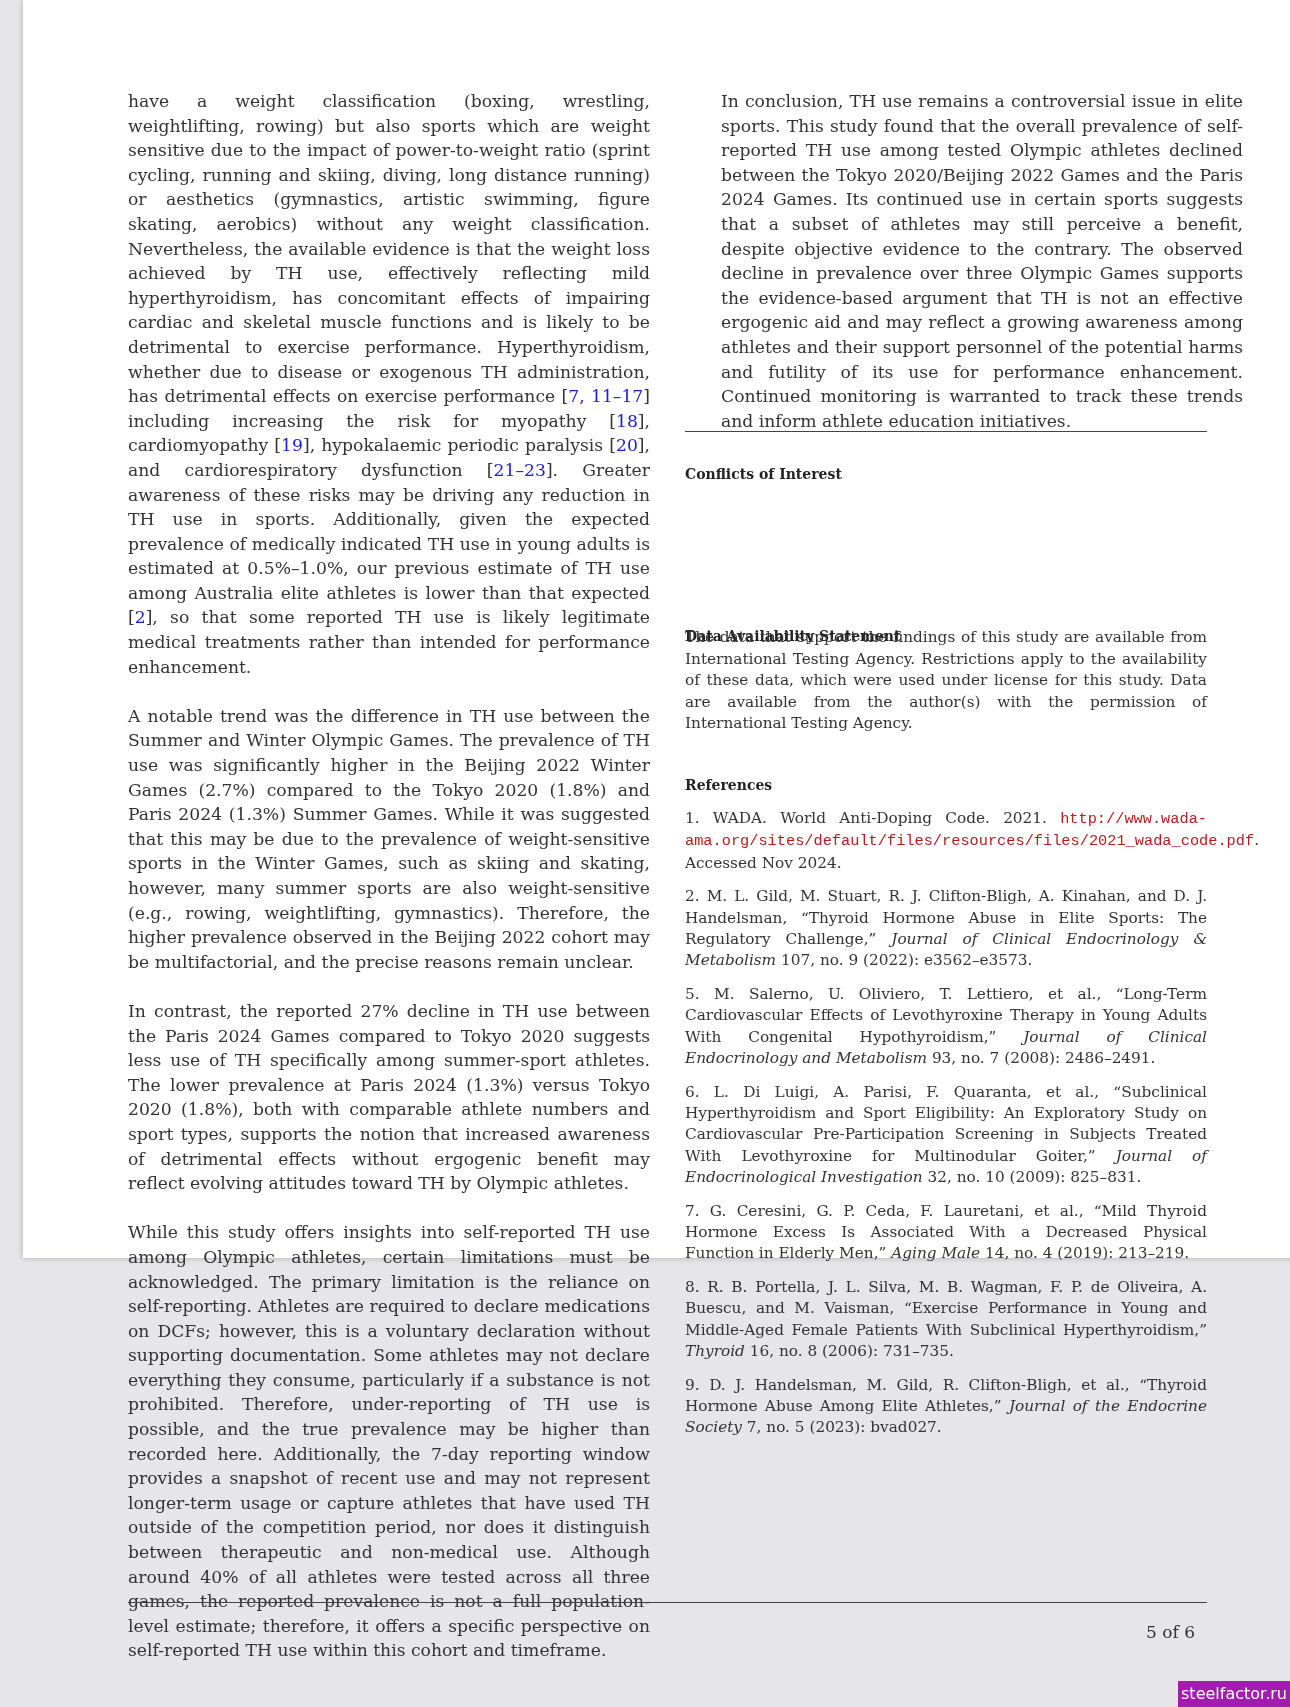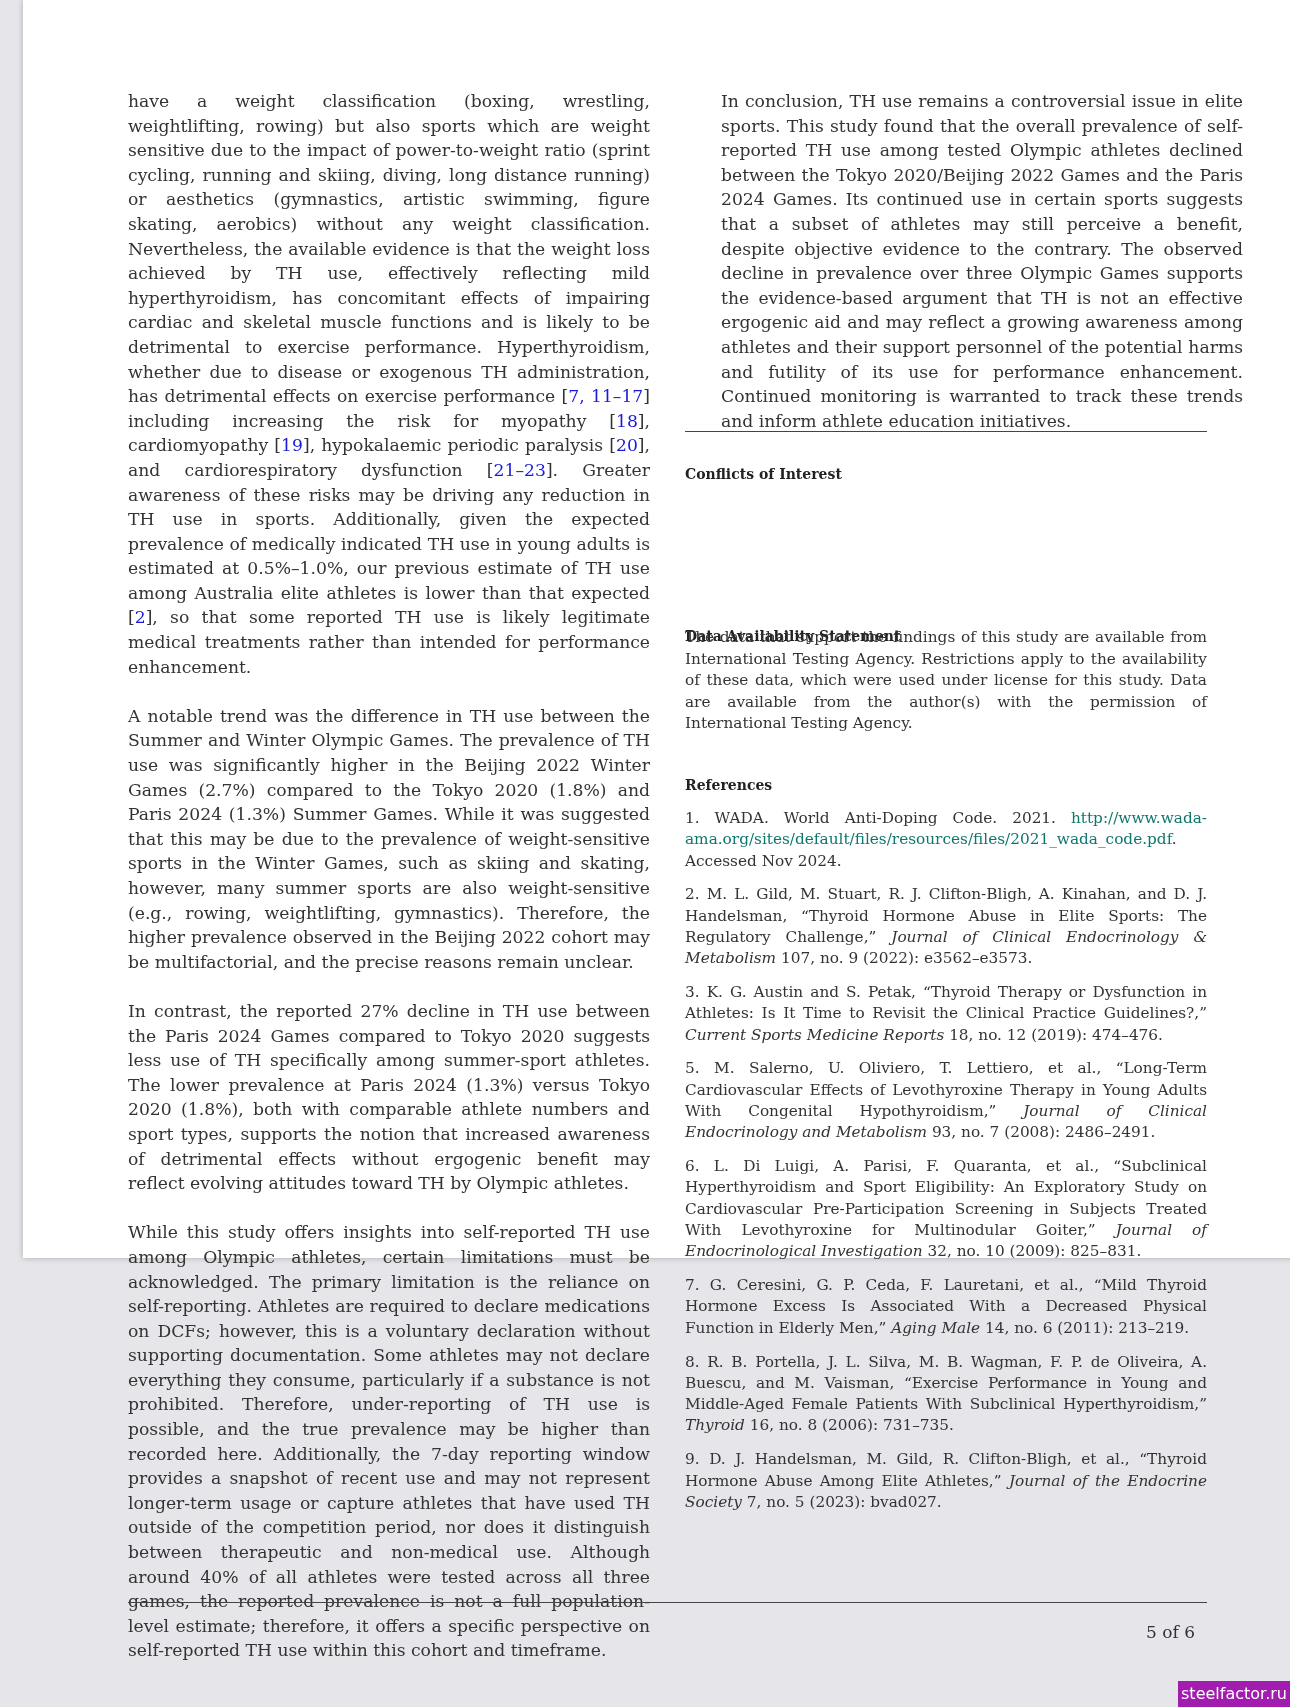--- a/index.html
+++ b/index.html
@@ -36,21 +36,21 @@
   .section-body {
     position:absolute; left:662px; width:522px;
     font-size:15.3px; line-height:21.5px; color:#333; text-align:justify;
   }
   .refs {
     position:absolute; left:662px; top:808px; width:522px;
     font-size:15.3px; line-height:21.3px; color:#333; text-align:justify;
   }
   .ref { margin:0 0 12.5px 0; }
   .ref i { font-style:italic; }
-  .link { color:#0f766e; }
+  .link { color:#b91c1c;font-family:Liberation Mono, monospace; }
   .rule-bottom { position:absolute; left:105px; top:1602px; width:1079px; }
   .page-number {
     position:absolute; right:105px; top:1622px;
     font-size:17px; color:#333;
   }
   .watermark {
     position:absolute; right:0; bottom:0; width:112px; height:26px;
     background:#a21caf; color:#fff;
     font-family:"DejaVu Sans", sans-serif; font-size:16px;
     line-height:26px; text-align:center;
@@ -77,24 +77,23 @@
   <div class="section-head" style="top:466px;">Conflicts of Interest</div>
 
   <div class="section-head" style="top:628px;">Data Availability Statement</div>
   <div class="section-body" style="top:627px;">The data that support the findings of this study are available from International Testing Agency. Restrictions apply to the availability of these data, which were used under license for this study. Data are available from the author(s) with the permission of International Testing Agency.</div>
 
   <div class="section-head" style="top:777px;">References</div>
 
   <div class="refs" id="refs">
       <p class="ref"><span>1. WADA. World Anti-Doping Code. 2021. </span><a class="link">http://www.wada-ama.org/sites/default/files/resources/files/2021_wada_code.pdf</a><span>. Accessed Nov 2024.</span></p>
       <p class="ref"><span>2. M. L. Gild, M. Stuart, R. J. Clifton-Bligh, A. Kinahan, and D. J. Handelsman, “Thyroid Hormone Abuse in Elite Sports: The Regulatory Challenge,” </span><i>Journal of Clinical Endocrinology &amp; Metabolism</i><span> 107, no. 9 (2022): e3562–e3573.</span></p>
-      <p class="ref"><span>3. K. G. Austin and S. Petak, “Thyroid Therapy or Dysfunction in Athletes: Is It Time to Revisit the Clinical Practice Guidelines?,” </span><i>Current Sports Medicine Reports</i><span> 18, no. 12 (2019): 474–476.</span></p>
       <p class="ref"><span>5. M. Salerno, U. Oliviero, T. Lettiero, et al., “Long-Term Cardiovascular Effects of Levothyroxine Therapy in Young Adults With Congenital Hypothyroidism,” </span><i>Journal of Clinical Endocrinology and Metabolism</i><span> 93, no. 7 (2008): 2486–2491.</span></p>
       <p class="ref"><span>6. L. Di Luigi, A. Parisi, F. Quaranta, et al., “Subclinical Hyperthyroidism and Sport Eligibility: An Exploratory Study on Cardiovascular Pre-Participation Screening in Subjects Treated With Levothyroxine for Multinodular Goiter,” </span><i>Journal of Endocrinological Investigation</i><span> 32, no. 10 (2009): 825–831.</span></p>
-      <p class="ref"><span>7. G. Ceresini, G. P. Ceda, F. Lauretani, et al., “Mild Thyroid Hormone Excess Is Associated With a Decreased Physical Function in Elderly Men,” </span><i>Aging Male</i><span> 14, no. 6 (2011): 213–219.</span></p>
+      <p class="ref"><span>7. G. Ceresini, G. P. Ceda, F. Lauretani, et al., “Mild Thyroid Hormone Excess Is Associated With a Decreased Physical Function in Elderly Men,” </span><i>Aging Male</i><span> 14, no. 4 (2019): 213–219.</span></p>
       <p class="ref"><span>8. R. B. Portella, J. L. Silva, M. B. Wagman, F. P. de Oliveira, A. Buescu, and M. Vaisman, “Exercise Performance in Young and Middle-Aged Female Patients With Subclinical Hyperthyroidism,” </span><i>Thyroid</i><span> 16, no. 8 (2006): 731–735.</span></p>
       <p class="ref"><span>9. D. J. Handelsman, M. Gild, R. Clifton-Bligh, et al., “Thyroid Hormone Abuse Among Elite Athletes,” </span><i>Journal of the Endocrine Society</i><span> 7, no. 5 (2023): bvad027.</span></p>
     </div>
 
   <hr class="rule rule-bottom">
   <div class="page-number">5 of 6</div>
 </div>
 
 <div class="watermark">steelfactor.ru</div>
 

